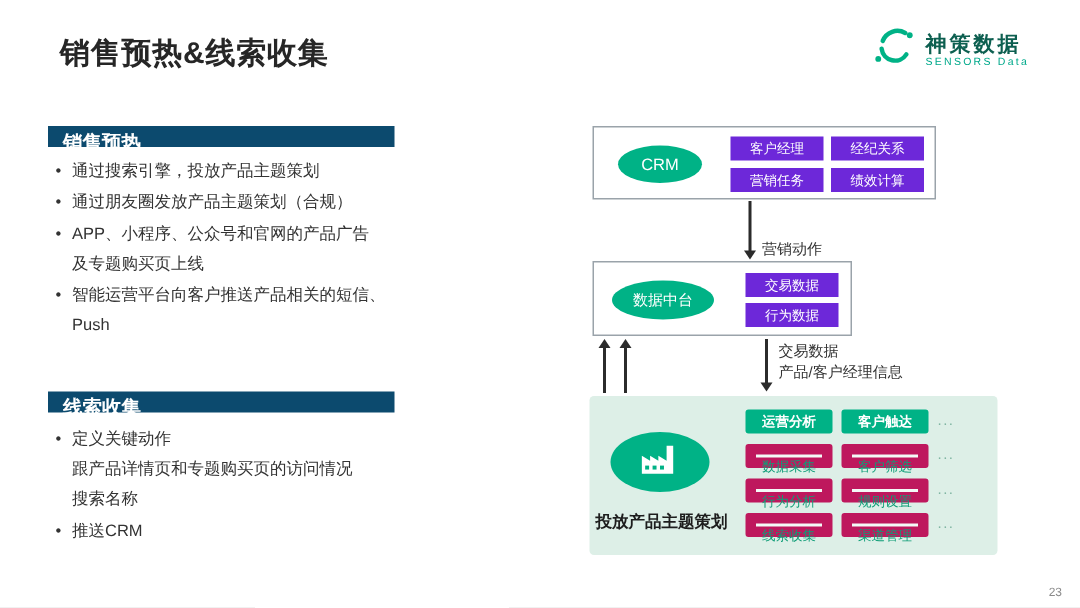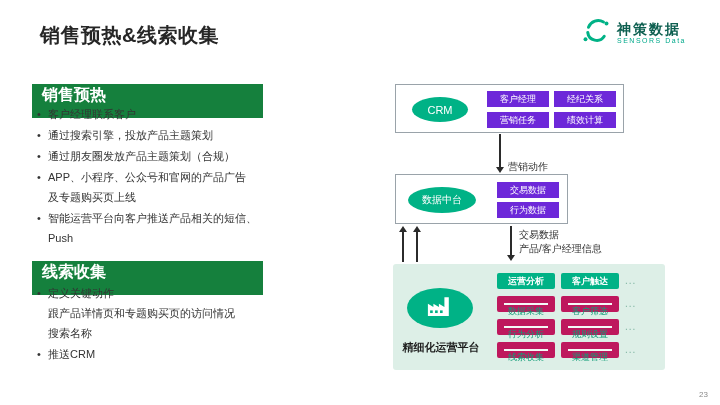--- a/index.html
+++ b/index.html
@@ -13,22 +13,22 @@
     position:absolute; left:40px; top:22px;
     font-size:20px; font-weight:700; color:#262626; letter-spacing:0.5px;
   }
   .logo { position:absolute; right:34px; top:16px; display:flex; align-items:center; gap:6px; }
   .logo-text { display:flex; flex-direction:column; line-height:1.15;justify-content:flex-end; }
   .logo-cn { font-size:14px; font-weight:700; color:#0d5f50; letter-spacing:2px; }
   .logo-en { font-size:7px; color:#00a98b; letter-spacing:1.5px; }
 
   
   .sec-bar {
-    position:absolute; left:32px; width:231px; height:34px;
-    background:#15803d; color:#ffffff; font-size:16px; font-weight:700;
+    position:absolute; left:32px; width:231px; height:14px;
+    background:#0c4a6e; color:#ffffff; font-size:13px; font-weight:700;
     line-height:22px; padding-left:10px; box-sizing:border-box;
   }
   #bar-warmup { top:84px; }
   #bar-leads  { top:261px; }
   .bullets {
     position:absolute; left:36px; width:268px; margin:0; padding:0;
     list-style:none; font-size:11px; color:#333333; line-height:20px;
   }
   #list-warmup { top:104px; }
   #list-leads  { top:283px; }
@@ -99,21 +99,20 @@
       </svg>
     </span>
     <span class="logo-text">
       <span class="logo-cn">神策数据</span>
       <span class="logo-en">SENSORS Data</span>
     </span>
   </div>
 
   <div class="sec-bar" id="bar-warmup">销售预热</div>
   <ul class="bullets" id="list-warmup">
-    <li>客户经理联系客户</li>
     <li>通过搜索引擎，投放产品主题策划</li>
     <li>通过朋友圈发放产品主题策划（合规）</li>
     <li>APP、小程序、公众号和官网的产品广告
 及专题购买页上线</li>
     <li>智能运营平台向客户推送产品相关的短信、
 Push</li>
   </ul>
 
   <div class="sec-bar" id="bar-leads">线索收集</div>
   <ul class="bullets" id="list-leads">
@@ -159,21 +158,21 @@
     <div class="pill" id="plat-pill">
       <span>
         <svg width="28" height="22" viewBox="0 0 24 20" fill="#ffffff">
           <path d="M1 19 V8 l5 3 V8 l5 3 V8 l5 3 V2 h4 v17 z"></path>
           <rect x="3" y="14" width="2.4" height="2.4" fill="#00b286"></rect>
           <rect x="7.5" y="14" width="2.4" height="2.4" fill="#00b286"></rect>
           <rect x="12" y="14" width="2.4" height="2.4" fill="#00b286"></rect>
         </svg>
       </span>
     </div>
-    <div id="plat-label">精细化运营平台</div>
+    <div id="plat-label">投放产品主题策划</div>
     <div class="plat-grid">
       <div class="plat-row">
         <div class="btn btn-filled">运营分析</div>
         <div class="btn btn-filled">客户触达</div>
         <div class="more">...</div>
       </div>
       <div class="plat-row">
         <div class="btn btn-outline">数据采集</div>
         <div class="btn btn-outline">客户筛选</div>
         <div class="more">...</div>

